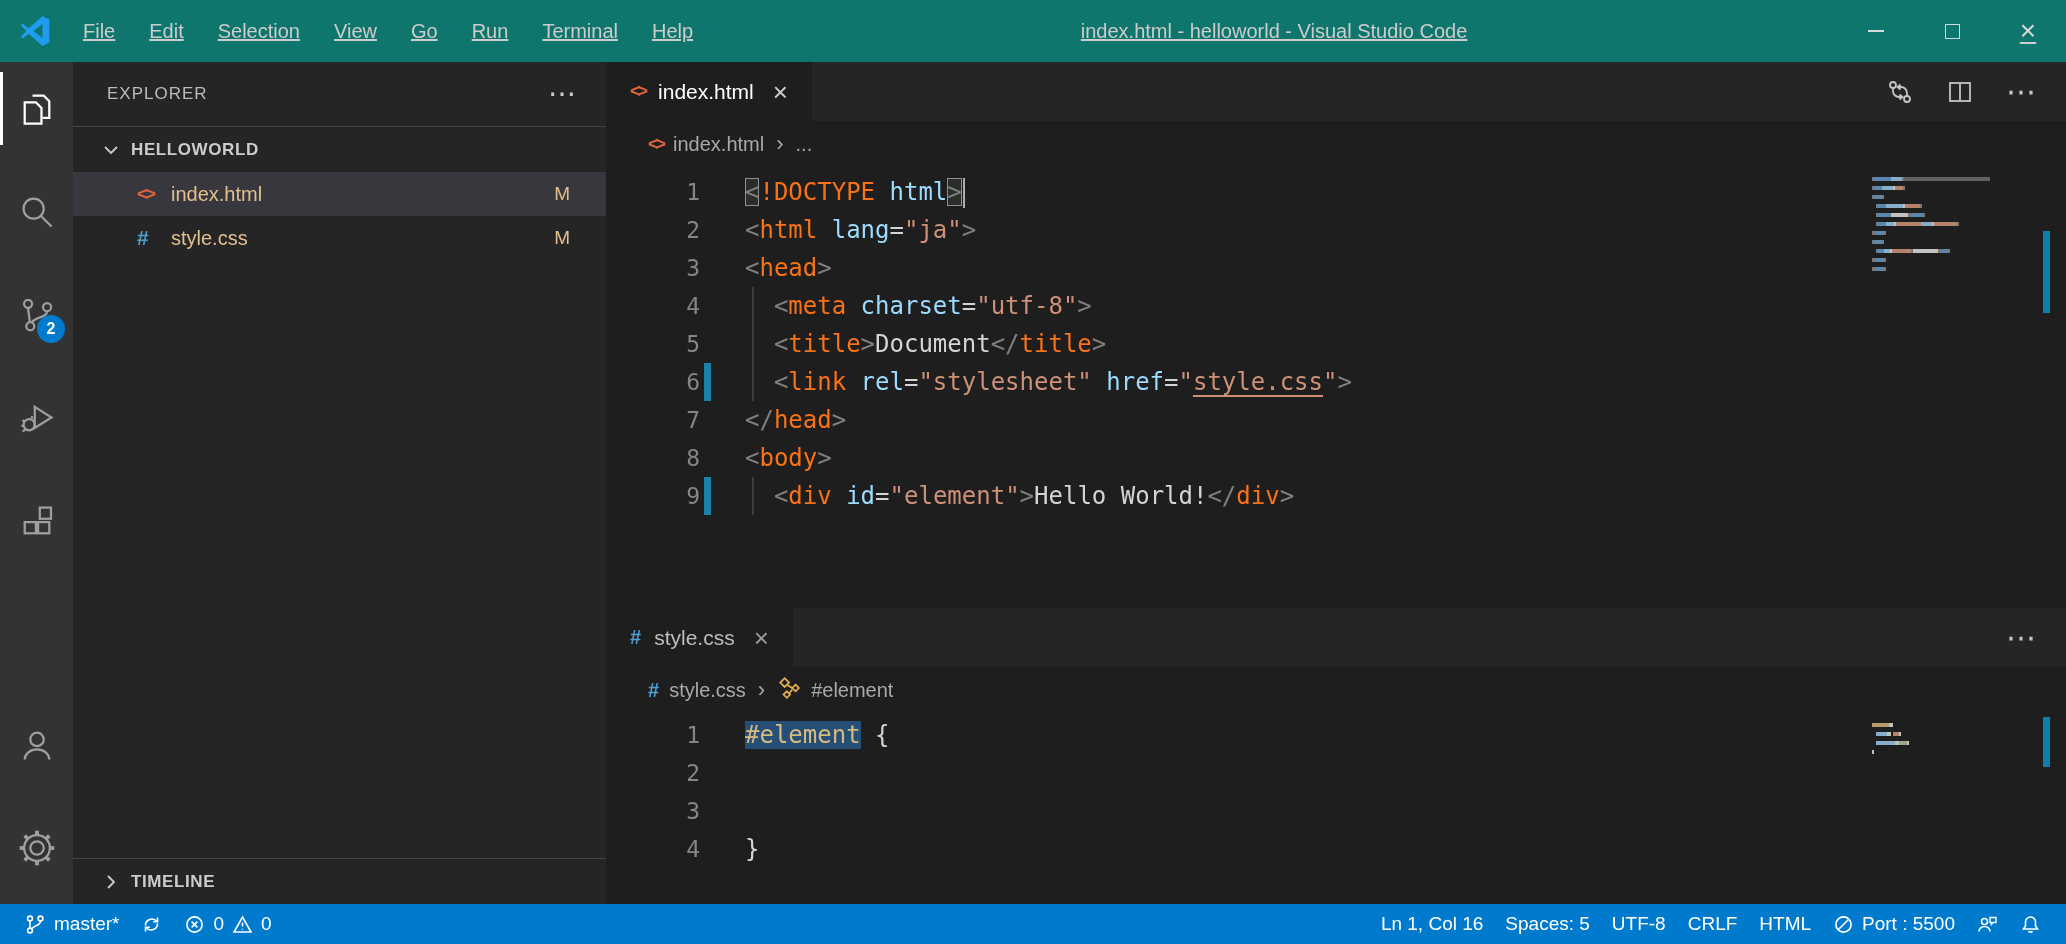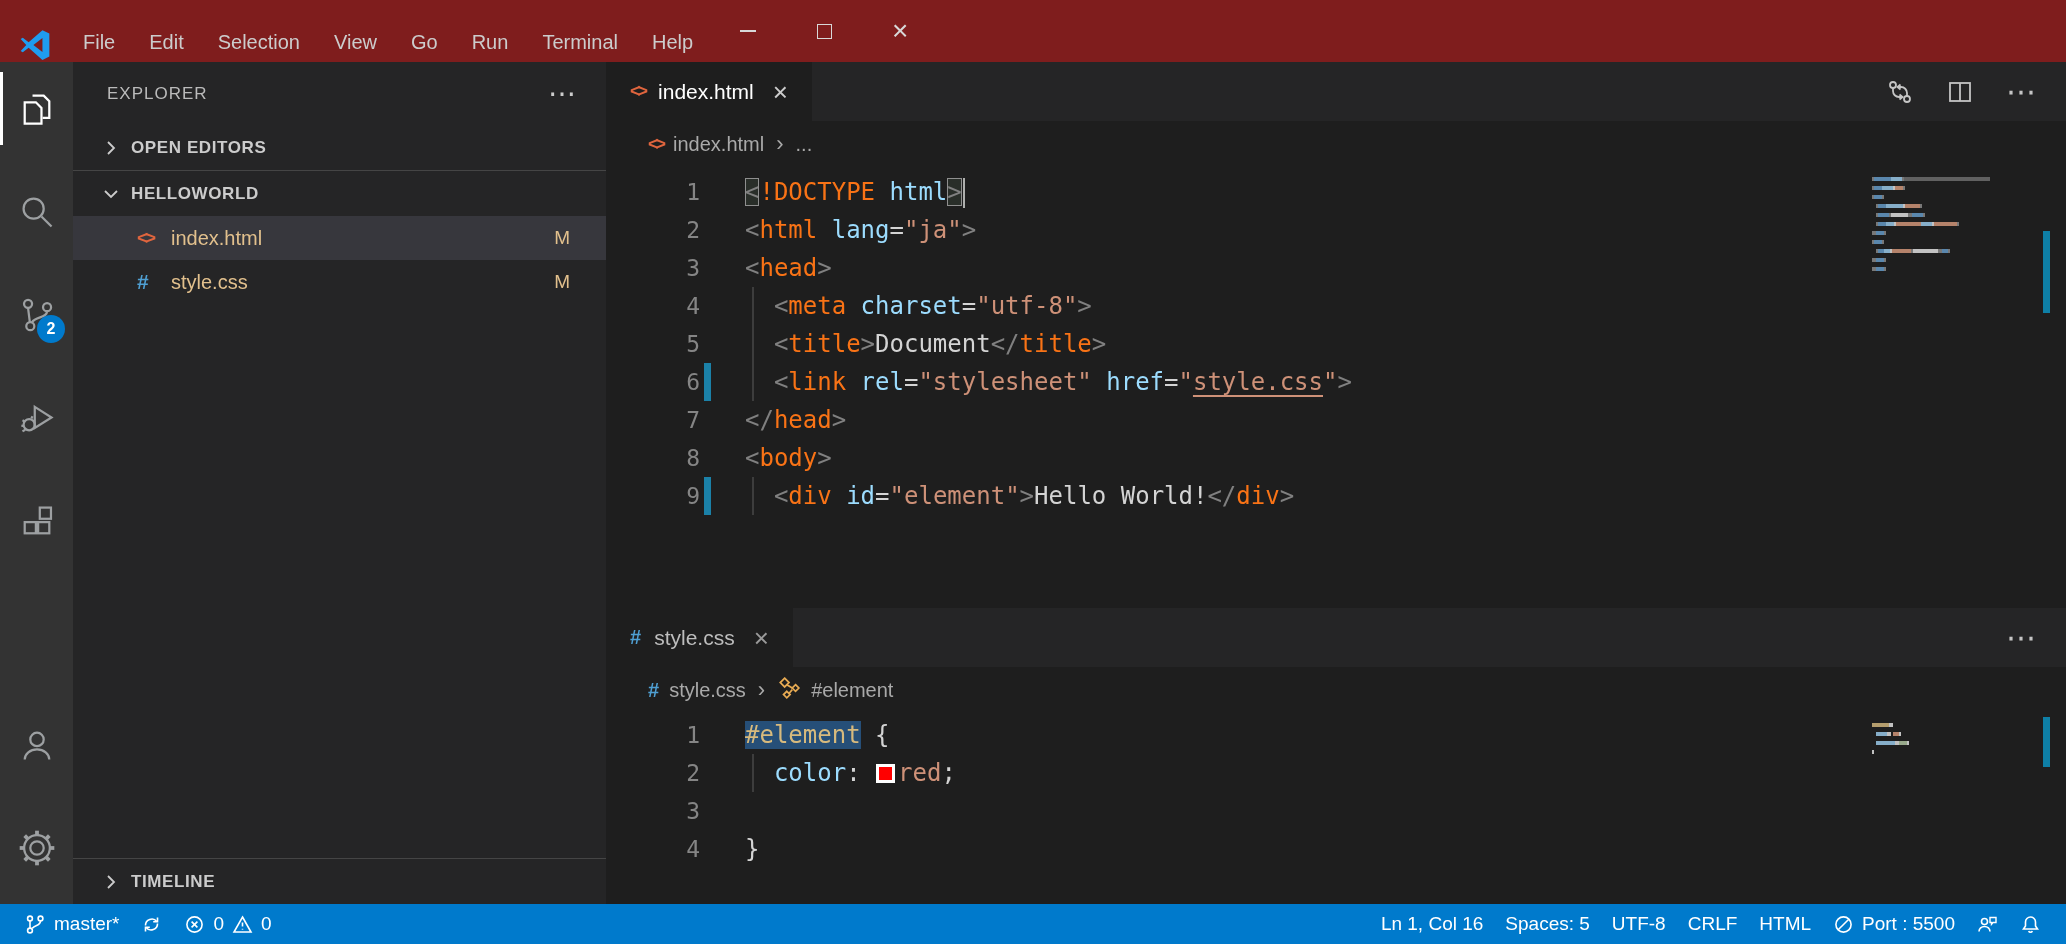--- a/index.html
+++ b/index.html
@@ -1,21 +1,21 @@
 <!DOCTYPE html>
 <html><head>
 <meta charset="utf-8">
 <style>
   * { margin:0; padding:0; box-sizing:border-box; }
   html,body { background:#1e1e1e; }
   body { font-family:"Liberation Sans", sans-serif; color:#cccccc; }
   .window { position:relative; width:2066px; height:944px; overflow:hidden; background:#1e1e1e; display:flex; flex-direction:column; }
 
   
-  .titlebar { height:62px; background:#7f1d1d; display:flex; align-items:flex-end; flex:0 0 auto; }
+  .titlebar { height:62px; background:#0f766e; display:flex; align-items:center; flex:0 0 auto;text-decoration:underline; }
   .vscode-logo { width:34px; height:34px; margin-left:18px; flex:0 0 auto; }
   .menubar { display:flex; align-items:center; margin-left:14px; }
   .menu-item { font-size:20px; color:#cccccc; padding:8px 17px; cursor:default; }
   .window-title { flex:1; text-align:center; font-size:20px; color:#cccccc; white-space:nowrap; }
   .window-controls { display:flex; height:62px; flex:0 0 auto; }
   .wc { width:76px; height:62px; display:flex; align-items:center; justify-content:center; }
   .wc-min-glyph { width:16px; height:2px; background:#d8d8d8; }
   .wc-max-glyph { width:15px; height:15px; border:1.7px solid #d8d8d8; }
   .wc-close-glyph { font-size:28px; color:#d8d8d8; line-height:1; font-weight:300; }
 
@@ -121,20 +121,21 @@
     <div class="menubar">
       <div class="menu-item">File</div>
       <div class="menu-item">Edit</div>
       <div class="menu-item">Selection</div>
       <div class="menu-item">View</div>
       <div class="menu-item">Go</div>
       <div class="menu-item">Run</div>
       <div class="menu-item">Terminal</div>
       <div class="menu-item">Help</div>
     </div>
+    <div class="window-title">index.html - helloworld - Visual Studio Code</div>
     <div class="window-controls">
       <div class="wc">
           <div class="wc-min-glyph"></div>
         </div>
       <div class="wc">
           <div class="wc-max-glyph"></div>
         </div>
       <div class="wc">
           <div class="wc-close-glyph">×</div>
         </div>
@@ -204,26 +205,20 @@
               <line x1="25.2" y1="8.8" x2="28" y2="6" stroke-width="3.4"></line>
           </svg>
         </div>
       </div>
     </div>
 
     <div class="sidebar">
       <div class="sb-header">
         <div class="sb-title">EXPLORER</div>
         <div class="sb-more">⋯</div>
-      </div>
-      <div class="sb-row">
-        <span class="chev"><svg viewBox="0 0 16 16">
-              <polyline points="5,2 11,8 5,14"></polyline>
-            </svg></span>
-        <span>OPEN EDITORS</span>
       </div>
       <div class="sb-row section-border">
         <span class="chev"><svg viewBox="0 0 16 16">
               <polyline points="2,5 8,11 14,5"></polyline>
             </svg></span>
         <span>HELLOWORLD</span>
       </div>
       <div class="file-row selected">
         <span class="file-icon fi-html">&lt;&gt;</span>
         <span class="file-name">index.html</span>
@@ -446,21 +441,20 @@
         <div class="code-area">
           <div id="code-bottom">
               <div class="code-line">
                 <div class="line-num">1</div>
                 <div class="gutter"></div>
                 <div class="line-text"><span class="tk-id tk-sel">#element</span><span class="tk-w"> {</span></div>
               </div>
               <div class="code-line">
                 <div class="line-num">2</div>
                 <div class="gutter"></div>
-                <div class="line-text guide"><span class="tk-w">  </span><span class="tk-a">color</span><span class="tk-w">: </span><span class="swatch"></span><span class="tk-s">red</span><span class="tk-w">;</span></div>
               </div>
               <div class="code-line">
                 <div class="line-num">3</div>
                 <div class="gutter"></div>
               </div>
               <div class="code-line">
                 <div class="line-num">4</div>
                 <div class="gutter"></div>
                 <div class="line-text"><span class="tk-w">}</span></div>
               </div>

